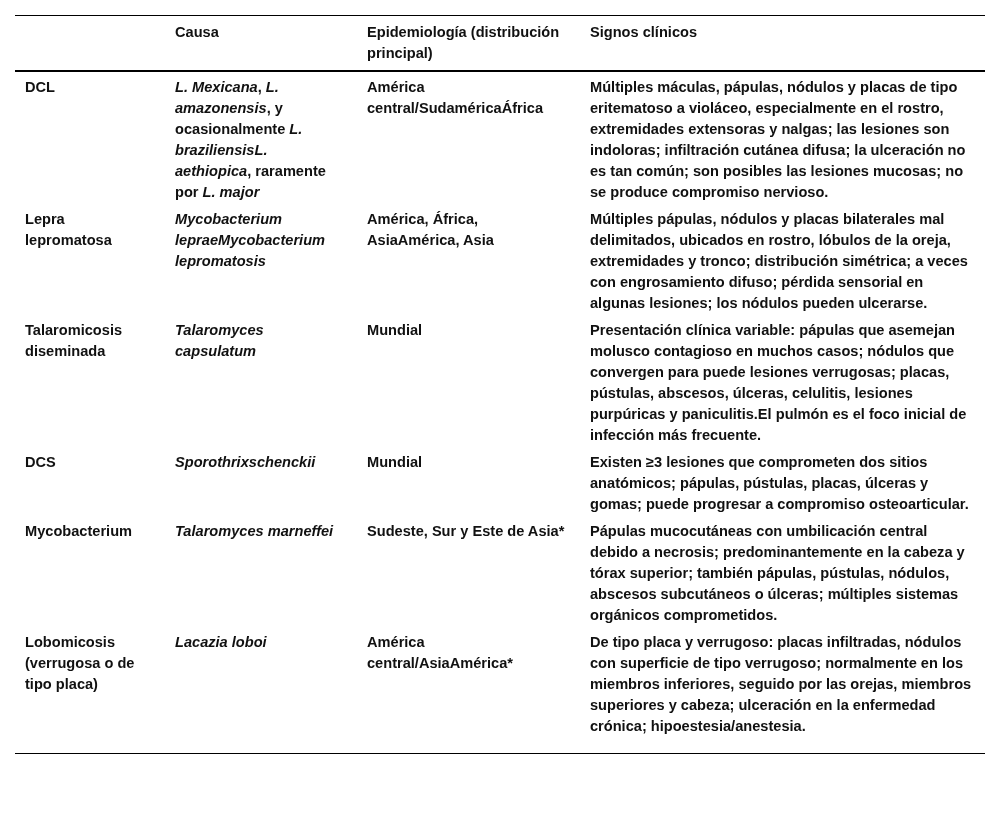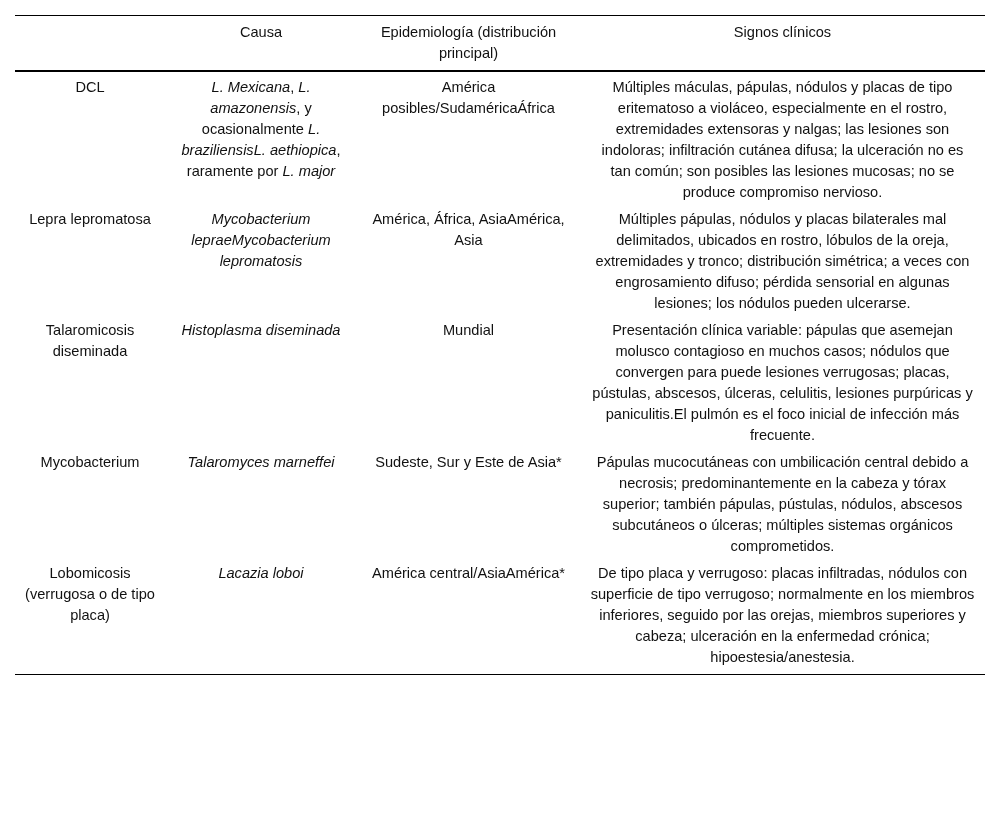--- a/index.html
+++ b/index.html
@@ -1,21 +1,21 @@
 <!DOCTYPE html>
 <html><head>
 <meta charset="utf-8">
 <style>
   html, body { margin: 0; padding: 0; background: #ffffff; }
   body { width: 1000px; height: 817px; position: relative; overflow: hidden;
          font-family: "Liberation Sans", sans-serif; font-size: 14.6px; color: #111; }
   table { position: absolute; left: 15px; top: 15px; width: 970px; border-collapse: collapse; }
   thead tr { border-top: 1px solid #000; border-bottom: 2px solid #000; }
   tbody { border-bottom: 1px solid #000; }
-  th, td { text-align: center; vertical-align: top; font-weight: normal; line-height: 21px;
+  th, td { text-align: left; vertical-align: top; font-weight: bold; line-height: 21px;
            padding: 5px 10px 1px 10px; }
   th { padding-top: 6px; padding-bottom: 6px; }
   col.c1 { width: 150px; } col.c2 { width: 192px; } col.c3 { width: 223px; } col.c4 { width: 405px; }
   td.cause { font-style: italic; }
   .up { font-style: normal; }
 </style>
 </head>
 <body>
 
 <table>
@@ -30,41 +30,47 @@
       <th></th>
       <th>Causa</th>
       <th>Epidemiología (distribución principal)</th>
       <th>Signos clínicos</th>
     </tr>
   </thead>
   <tbody>
     <tr>
       <td>DCL</td>
       <td class="cause" id="cause-rich-0"><span>L. Mexicana</span><span class="up">, </span><span>L. amazonensis</span><span class="up">, y ocasionalmente </span><span>L. braziliensisL. aethiopica</span><span class="up">, raramente por </span><span>L. major</span></td>
-      <td>América posibles/SudaméricaÁfrica</td>
+      <td>América central/SudaméricaÁfrica</td>
       <td>Múltiples máculas, pápulas, nódulos y placas de tipo eritematoso a violáceo, especialmente en el rostro, extremidades extensoras y nalgas; las lesiones son indoloras; infiltración cutánea difusa; la ulceración no es tan común; son posibles las lesiones mucosas; no se produce compromiso nervioso.</td>
     </tr>
     <tr>
       <td>Lepra lepromatosa</td>
       <td class="cause">Mycobacterium lepraeMycobacterium lepromatosis</td>
       <td>América, África, AsiaAmérica, Asia</td>
       <td>Múltiples pápulas, nódulos y placas bilaterales mal delimitados, ubicados en rostro, lóbulos de la oreja, extremidades y tronco; distribución simétrica; a veces con engrosamiento difuso; pérdida sensorial en algunas lesiones; los nódulos pueden ulcerarse.</td>
     </tr>
     <tr>
       <td>Talaromicosis diseminada</td>
-      <td class="cause">Histoplasma diseminada</td>
+      <td class="cause">Talaromyces capsulatum</td>
       <td>Mundial</td>
       <td>Presentación clínica variable: pápulas que asemejan molusco contagioso en muchos casos; nódulos que convergen para puede lesiones verrugosas; placas, pústulas, abscesos, úlceras, celulitis, lesiones purpúricas y paniculitis.El pulmón es el foco inicial de infección más frecuente.</td>
+    </tr>
+    <tr>
+      <td>DCS</td>
+      <td class="cause">Sporothrixschenckii</td>
+      <td>Mundial</td>
+      <td>Existen ≥3 lesiones que comprometen dos sitios anatómicos; pápulas, pústulas, placas, úlceras y gomas; puede progresar a compromiso osteoarticular.</td>
     </tr>
     <tr>
       <td>Mycobacterium</td>
       <td class="cause">Talaromyces marneffei</td>
       <td>Sudeste, Sur y Este de Asia*</td>
       <td>Pápulas mucocutáneas con umbilicación central debido a necrosis; predominantemente en la cabeza y tórax superior; también pápulas, pústulas, nódulos, abscesos subcutáneos o úlceras; múltiples sistemas orgánicos comprometidos.</td>
     </tr>
     <tr>
       <td style="padding-bottom:3px">Lobomicosis (verrugosa o de tipo placa)</td>
       <td class="cause">Lacazia loboi</td>
       <td>América central/AsiaAmérica*</td>
-      <td style="padding-bottom:6px">De tipo placa y verrugoso: placas infiltradas, nódulos con superficie de tipo verrugoso; normalmente en los miembros inferiores, seguido por las orejas, miembros superiores y cabeza; ulceración en la enfermedad crónica; hipoestesia/anestesia.</td>
+      <td style="padding-bottom:16px">De tipo placa y verrugoso: placas infiltradas, nódulos con superficie de tipo verrugoso; normalmente en los miembros inferiores, seguido por las orejas, miembros superiores y cabeza; ulceración en la enfermedad crónica; hipoestesia/anestesia.</td>
     </tr>
   </tbody>
 </table>
 
 </body></html>

